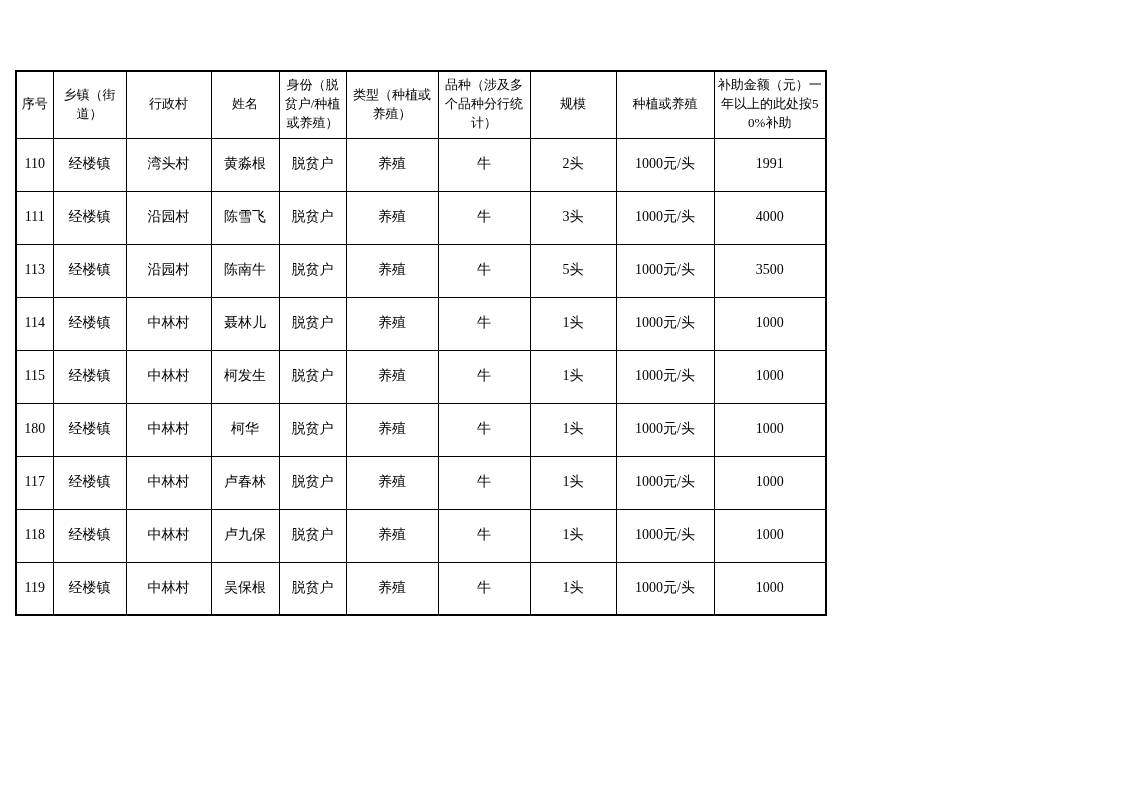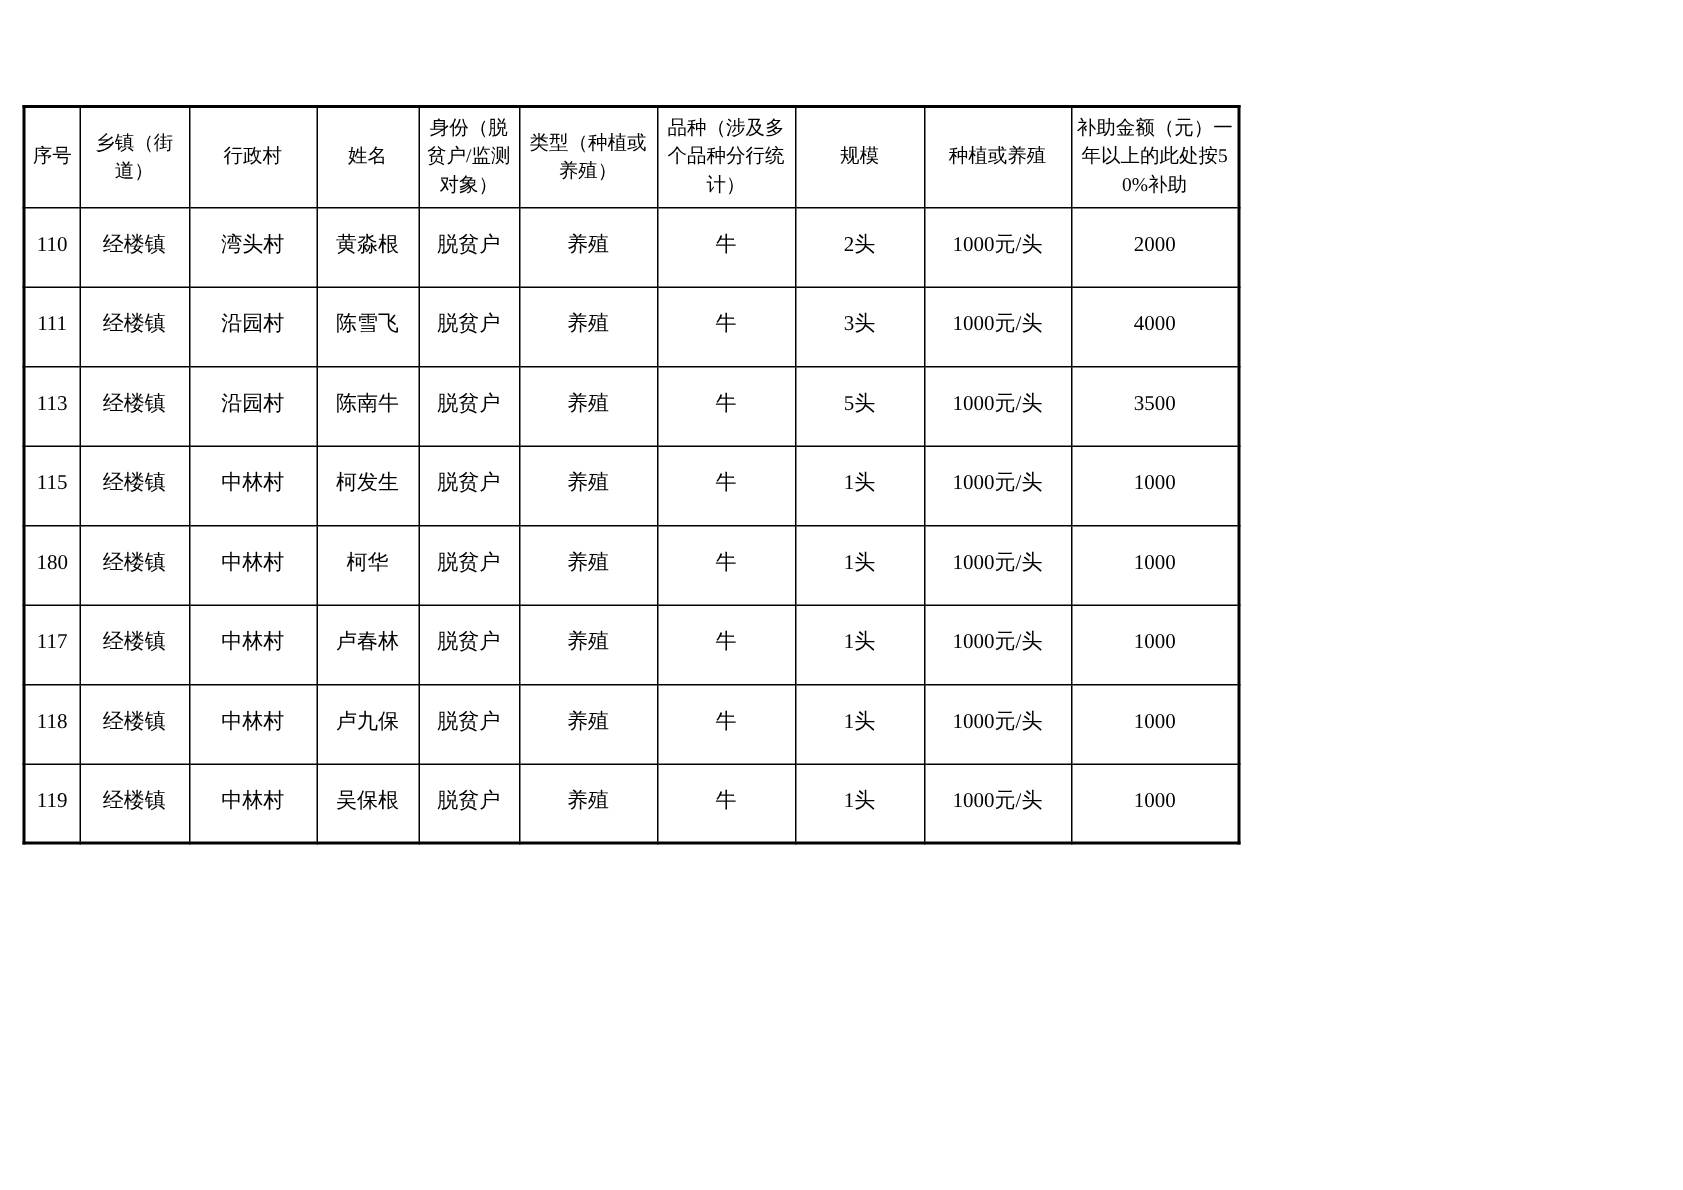--- a/index.html
+++ b/index.html
@@ -70,40 +70,40 @@
       <col style="width:86px">
       <col style="width:98px">
       <col style="width:112px">
     </colgroup>
     <thead>
       <tr>
         <th>序号</th>
         <th>乡镇（街道）</th>
         <th>行政村</th>
         <th>姓名</th>
-        <th>身份（脱贫户/监测对象）</th>
+        <th>身份（脱贫户/种植或养殖）</th>
         <th>类型（种植或养殖）</th>
         <th>品种（涉及多个品种分行统计）</th>
         <th>规模</th>
         <th>种植或养殖</th>
         <th>补助金额（元）一年以上的此处按50%补助</th>
       </tr>
     </thead>
     <tbody>
         <tr>
           <td>110</td>
           <td>经楼镇</td>
           <td>湾头村</td>
           <td>黄淼根</td>
           <td>脱贫户</td>
           <td>养殖</td>
           <td>牛</td>
           <td>2头</td>
           <td>1000元/头</td>
-          <td>2000</td>
+          <td>1991</td>
         </tr>
         <tr>
           <td>111</td>
           <td>经楼镇</td>
           <td>沿园村</td>
           <td>陈雪飞</td>
           <td>脱贫户</td>
           <td>养殖</td>
           <td>牛</td>
           <td>3头</td>
@@ -114,20 +114,32 @@
           <td>113</td>
           <td>经楼镇</td>
           <td>沿园村</td>
           <td>陈南牛</td>
           <td>脱贫户</td>
           <td>养殖</td>
           <td>牛</td>
           <td>5头</td>
           <td>1000元/头</td>
           <td>3500</td>
+        </tr>
+        <tr>
+          <td>114</td>
+          <td>经楼镇</td>
+          <td>中林村</td>
+          <td>聂林儿</td>
+          <td>脱贫户</td>
+          <td>养殖</td>
+          <td>牛</td>
+          <td>1头</td>
+          <td>1000元/头</td>
+          <td>1000</td>
         </tr>
         <tr>
           <td>115</td>
           <td>经楼镇</td>
           <td>中林村</td>
           <td>柯发生</td>
           <td>脱贫户</td>
           <td>养殖</td>
           <td>牛</td>
           <td>1头</td>

